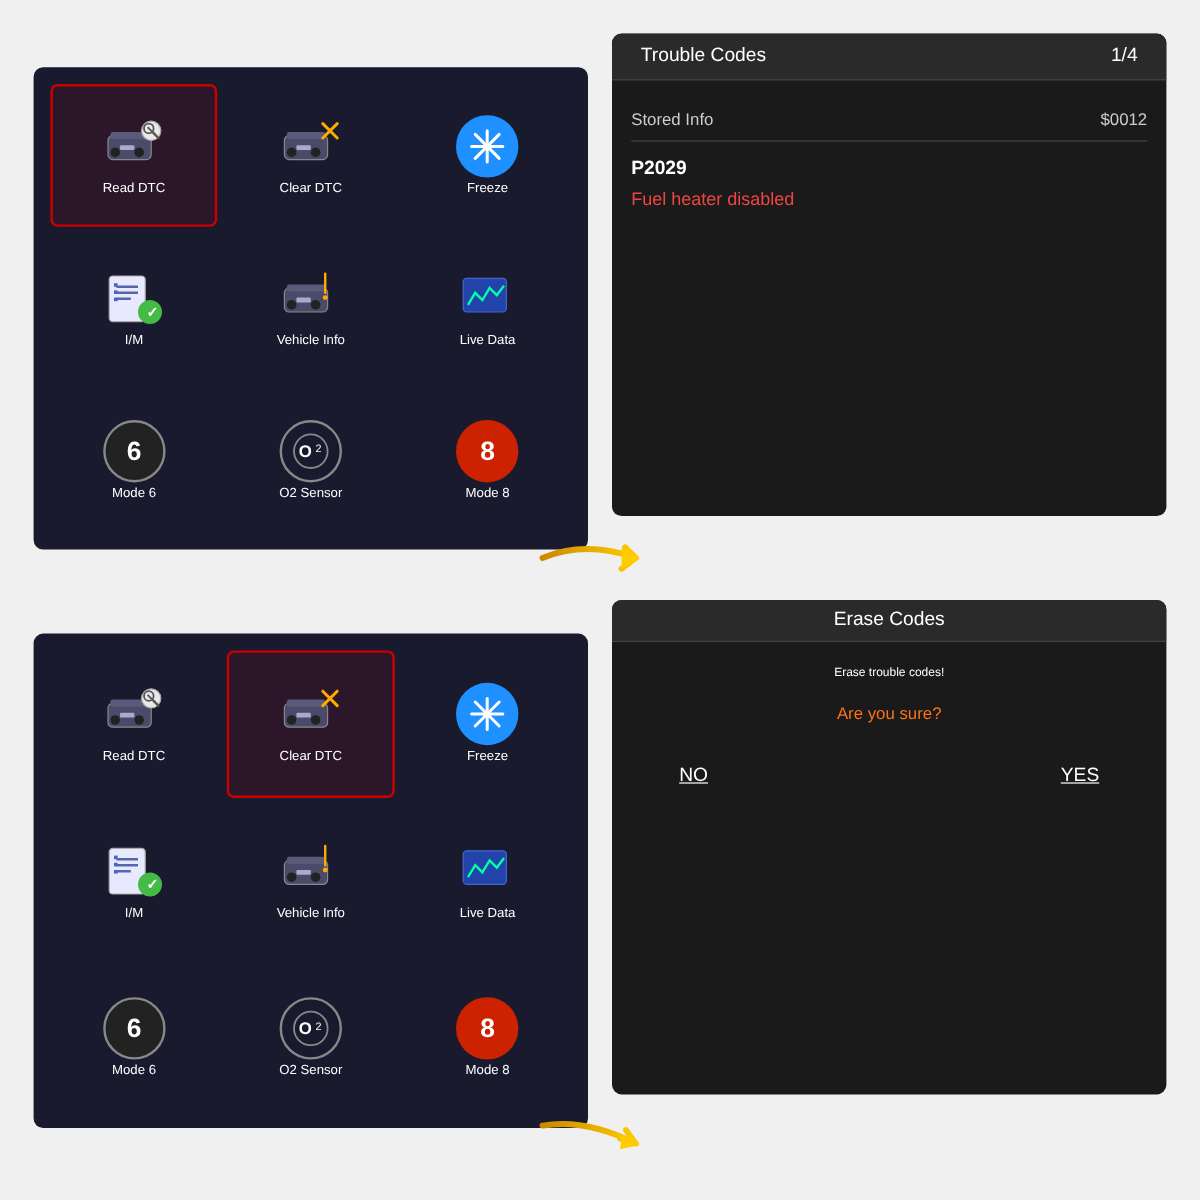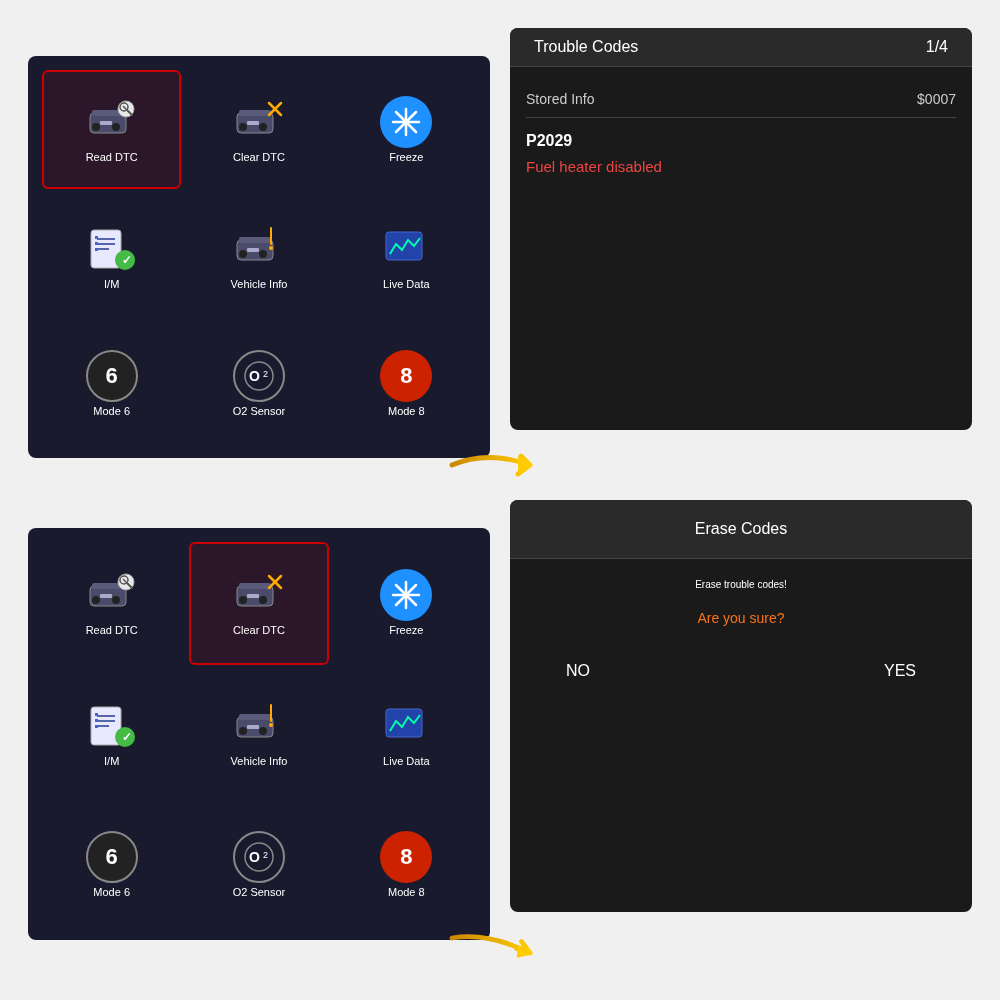--- a/index.html
+++ b/index.html
@@ -171,21 +171,21 @@
     .erase-panel {
       background: #1a1a1a;
       border-radius: 8px;
       height: 100%;
       overflow: hidden;
     }
 
     .erase-panel-header {
       background: #2a2a2a;
       color: #ffffff;
-      padding: 20px 16px;
+      padding: 8px 16px;
       font-size: 16px;
       text-align: center;
       border-bottom: 1px solid #444;
     }
 
     .erase-panel-body {
       padding: 20px 16px;
       color: #ffffff;
       text-align: center;
     }
@@ -200,20 +200,21 @@
       font-size: 14px;
       color: #f97316;
       margin-bottom: 30px;
     }
 
     .erase-buttons {
       display: flex;
       justify-content: space-between;
       padding: 0 20px;
       margin-top: 20px;
+      text-decoration: underline;
     }
 
     .erase-btn {
       font-size: 16px;
       color: #ffffff;
       cursor: pointer;
       padding: 6px 20px;
     }
 
     
@@ -386,21 +387,21 @@
 
   <div class="top-right">
     <div class="info-panel">
       <div class="info-panel-header">
         <span>Trouble Codes</span>
         <span>1/4</span>
       </div>
       <div class="info-panel-body">
         <div class="stored-codes-row">
           <span class="stored-codes-label">Stored Info</span>
-          <span class="stored-codes-value">$0007</span>
+          <span class="stored-codes-value">$0012</span>
         </div>
         <div class="fault-code">P2029</div>
         <div class="fault-desc">Fuel heater disabled</div>
       </div>
     </div>
   </div>
 
   <div class="arrow-row">
     <svg class="arrow-svg" viewBox="0 0 200 70" fill="none" xmlns="http://www.w3.org/2000/svg">
       <defs>

